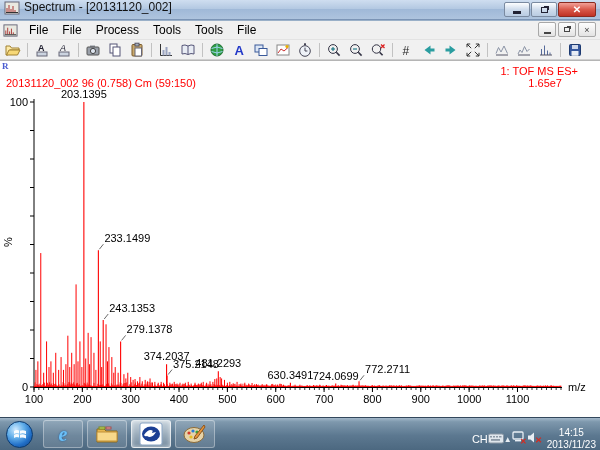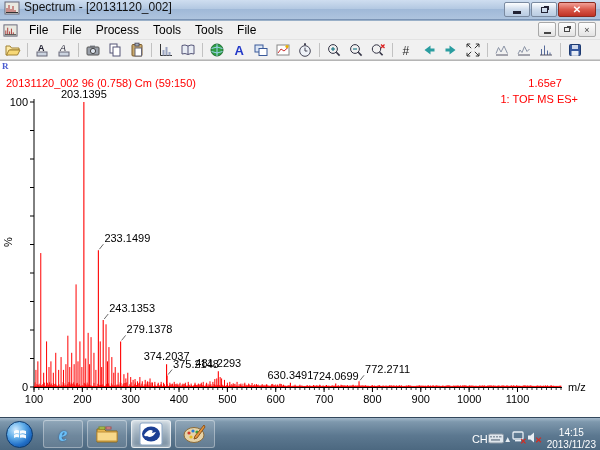--- a/index.html
+++ b/index.html
@@ -39,21 +39,21 @@
     background:#f1f1f1; border-bottom:1px solid #cfcfcf; display:flex; align-items:center; padding-left:2px; }
   .tbtn { width:22px; height:18px; display:flex; align-items:center; justify-content:center; border:1px solid transparent; }
   .tsep { width:1px; height:14px; background:#c2c2c2; margin:0 3px; }
 
   
   .client { position:absolute; left:0; top:60px; width:600px; height:357px;
     background:#ffffff; border-top:1px solid #b5b5b5; }
   .anchor-glyph { position:absolute; left:2px; top:0px; font-size:9px; font-weight:bold;
     color:#4a5cd0; font-family:"Liberation Serif", serif; }
   .hdr-left { position:absolute; left:6px; top:16px; font-size:11px; color:#ff0000; }
-  .hdr-right1 { position:absolute; right:22px; top:4px; font-size:11px; color:#ff0000;margin-top:28px; }
+  .hdr-right1 { position:absolute; right:22px; top:4px; font-size:11px; color:#ff0000; }
   .hdr-right2 { position:absolute; right:38px; top:16px; font-size:11px; color:#ff0000; }
   #spec { position:absolute; left:0; top:0; }
 
   
   .taskbar { position:absolute; left:0; top:417px; width:600px; height:33px;
     background:linear-gradient(180deg,#a3b8ca 0%,#7e98ad 12%,#5c7890 55%,#4c6880 100%);
     border-top:1px solid #33485c; display:flex; align-items:center; }
   .startorb { width:27px; height:27px; border-radius:50%; margin:0 8px 0 6px;
     background:radial-gradient(circle at 35% 30%, #cfeaff 0%, #64b0ea 35%, #2270c8 65%, #0c4288 100%);
     border:1px solid #0a3a70; display:flex; align-items:center; justify-content:center; }

